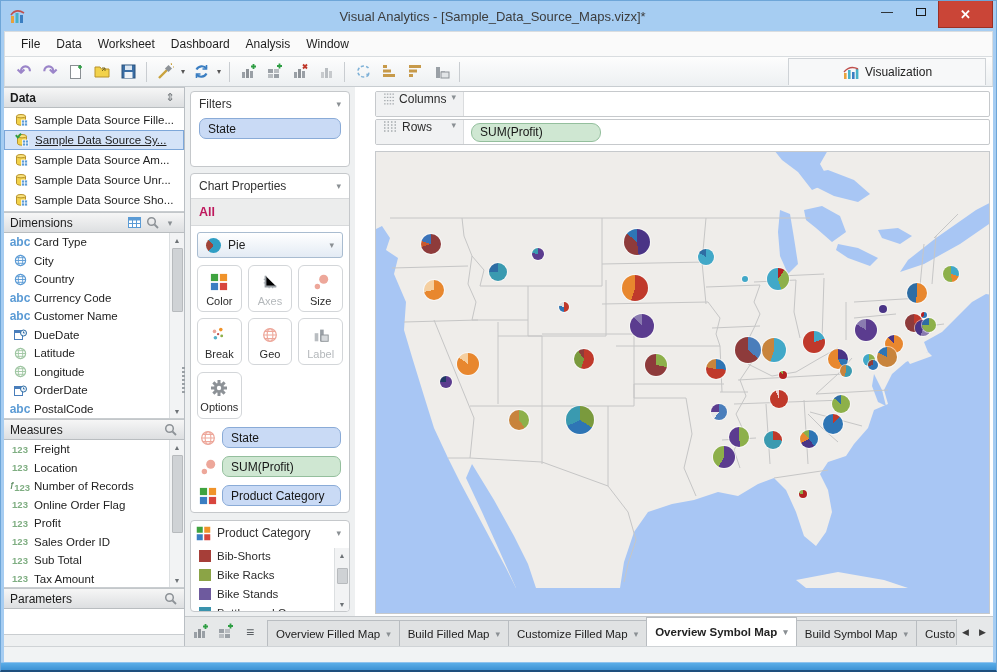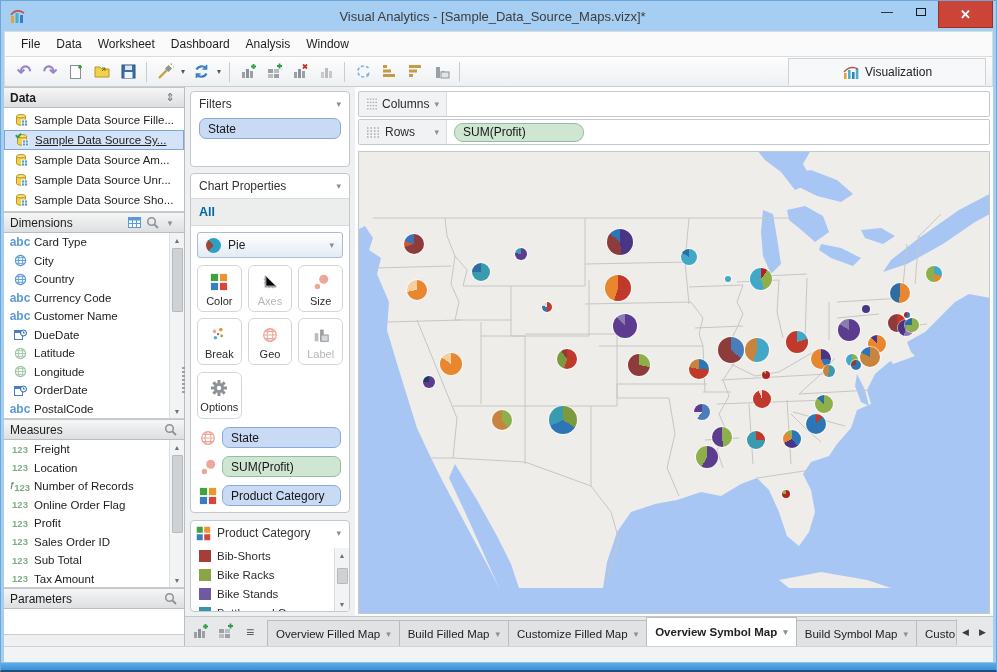--- a/index.html
+++ b/index.html
@@ -51,55 +51,55 @@
   .ic-123 { color:#7fae82; font-size:9.5px; font-weight:bold; }
   .ic-123 .fx { font-style:italic; color:#5e8d62; font-size:8px; vertical-align:super; }
   .vscroll { position:absolute; top:0; right:0; bottom:0; width:15px; background:#f2f3f4; border-left:1px solid #dcdfe1; display:flex; flex-direction:column; align-items:center; }
   .varrow { height:14px; width:100%; display:flex; align-items:center; justify-content:center; font-size:7px; color:#6d7276; }
   .vthumb { width:11px; background:#cfd2d5; border:1px solid #b7babd; border-radius:1px; }
   .paramsbox { height:26px; background:#fff; border-bottom:1px solid #c9cdd0; margin:0; }
   .lgrip { position:absolute; right:-1px; top:50%; width:3px; height:26px; background:repeating-linear-gradient(#9aa0a5 0 2px, transparent 2px 4px); }
 
   
   .rcol { flex:1; display:flex; flex-direction:column; min-width:0; background:#fff; }
-  .content-row { flex:1; display:flex; min-height:0; }
+  .content-row { flex:1; display:flex; min-height:0;gap:17px; }
 
   
   .midpanel { width:170px; flex:0 0 170px; background:#eef0f1; padding:4px 5px; display:flex; flex-direction:column; min-height:0; position:relative; }
   .card { background:#fff; border:1px solid #c5c8cb; border-radius:4px; overflow:hidden; }
   .chead { height:24px; display:flex; align-items:center; padding:0 8px; font-size:12px; color:#333; }
   .chead .htitle { flex:1; }
   .caret { color:#8a8f93; font-size:9px; }
   .card.filters { height:76px; flex:0 0 76px; }
   .pill { display:flex; align-items:center; height:21px; border-radius:7px; padding:0 8px; font-size:12px; color:#161616; }
   .pill.blue { background:#c9daf5; border:1px solid #8aabd7; }
   .pill.green { background:#cfe7d2; border:1px solid #94bf9d; }
   .card.props { margin-top:6px; flex:0 0 auto; display:flex; flex-direction:column; }
-  .allstrip { height:22px; background:#eceded; border-top:1px solid #d8dadc; border-bottom:1px solid #d8dadc; display:flex; align-items:center; padding:13px 8px; font-weight:bold; font-size:12.5px; color:#0369a1; }
+  .allstrip { height:22px; background:#eceded; border-top:1px solid #d8dadc; border-bottom:1px solid #d8dadc; display:flex; align-items:center; padding:13px 8px; font-weight:bold; font-size:12.5px; color:#be185d; }
   .propbody { padding:6px; display:flex; flex-direction:column; }
   .ctype { height:26px; border:1px solid #a9bcd0; border-radius:3px; background:linear-gradient(#ffffff,#e3ebf4); display:flex; align-items:center; padding:0 8px; gap:7px; }
   .ctype .sw { width:15px; height:15px; border-radius:50%; background:conic-gradient(#2f9ec4 0 62%, #a04438 62% 88%, #2f9ec4 88% 100%); }
   .ctype .lbl { flex:1; font-size:12px; }
   .btn-grid { display:grid; grid-template-columns:repeat(3,1fr); gap:6px; margin-top:7px; }
   .pbtn { height:47px; background:#fff; border:1px solid #d3d6d9; border-radius:6px; display:flex; flex-direction:column; align-items:center; justify-content:center; gap:2px; font-size:11px; color:#2b2b2b; }
   .pbtn.disabled { color:#b4b8bb; }
   .optwrap { margin-top:7px; display:grid; grid-template-columns:repeat(3,1fr); gap:6px; }
   .assign { display:flex; align-items:center; gap:5px; margin-top:8px; padding:0 2px; }
   .assign .pill { flex:1; }
   .card.legend { margin-top:auto; height:92px; flex:0 0 92px; position:relative; display:flex; flex-direction:column; }
   .legend .chead { gap:6px; }
   .legend-items { flex:1; overflow:hidden; padding:1px 16px 0 8px; position:relative; }
   .legend-row { height:19px; display:flex; align-items:center; gap:6px; font-size:11.5px; color:#2c2c2c; white-space:nowrap; }
   .lswatch { width:12px; height:12px; min-width:12px; }
   .legend .vscroll { top:27px; }
 
   
   .mapcol { flex:1; display:flex; flex-direction:column; min-width:0; background:#fff; padding:2px 3px 2px 3px; }
   .shelf { height:26px; flex:0 0 26px; margin:2px 0 0 0; border:1px solid #c6c9cc; border-radius:2px; display:flex; align-items:center; background:#fff; overflow:hidden; }
-  .shelf-label { display:flex; align-items:center; gap:5px; padding:0 7px; background:#f1f2f3; border-right:1px solid #dadcde; height:100%; width:88px; flex:0 0 88px; }
+  .shelf-label { display:flex; gap:5px; padding:0 7px; background:#f1f2f3; border-right:1px solid #dadcde; height:100%; width:88px; flex:0 0 88px; }
   .shelf-label .txt { flex:1; font-size:12px; color:#2b2b2b; }
   .shelf-pills { display:flex; align-items:center; padding-left:7px; gap:5px; flex:1; }
   .shelf-pills .pill { height:19px; border-radius:9px; min-width:130px; }
   .mapcard { flex:1; margin-top:6px; border:1px solid #c6c9cc; background:#a8c6f4; position:relative; overflow:hidden; }
   .mapstage { position:absolute; left:0; top:0; width:640px; height:436px; }
   .mapstage svg { position:absolute; left:0; top:0; }
   .pie { position:absolute; border-radius:50%; box-shadow:0 0 0 1px rgba(255,255,255,0.55); }
 
   
   .tabbar { height:30px; flex:0 0 30px; background:#e6e8e9; border-top:1px solid #c4c8cb; display:flex; align-items:flex-end; padding:0 2px 0 4px; overflow:hidden; }

